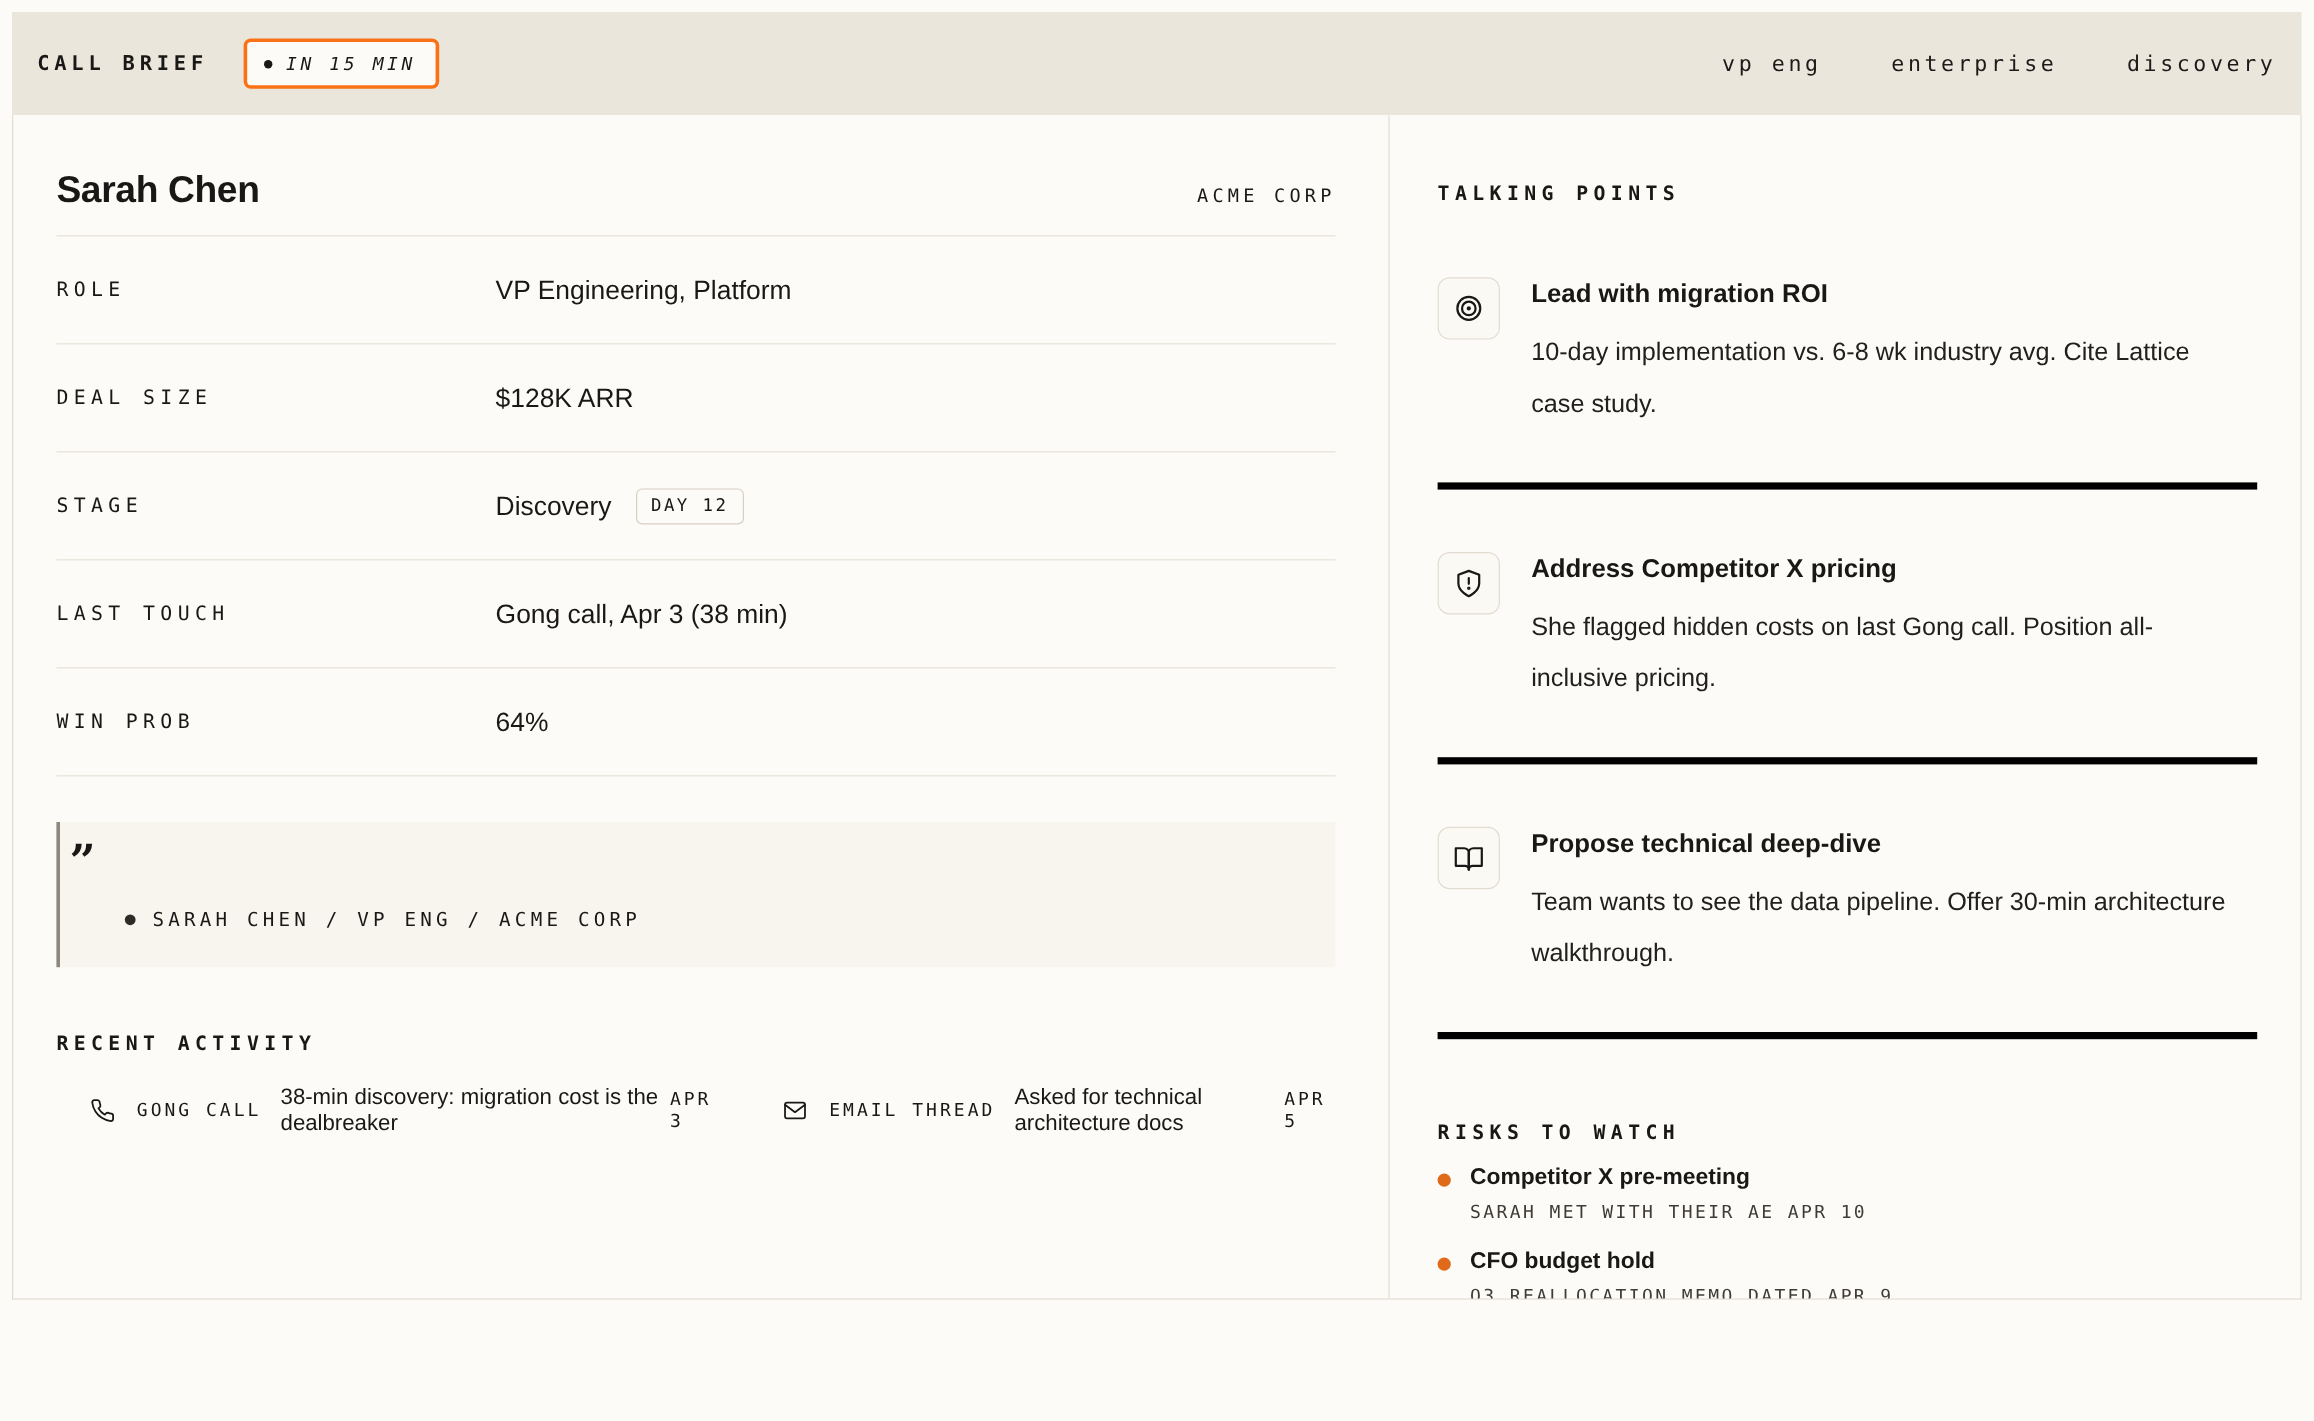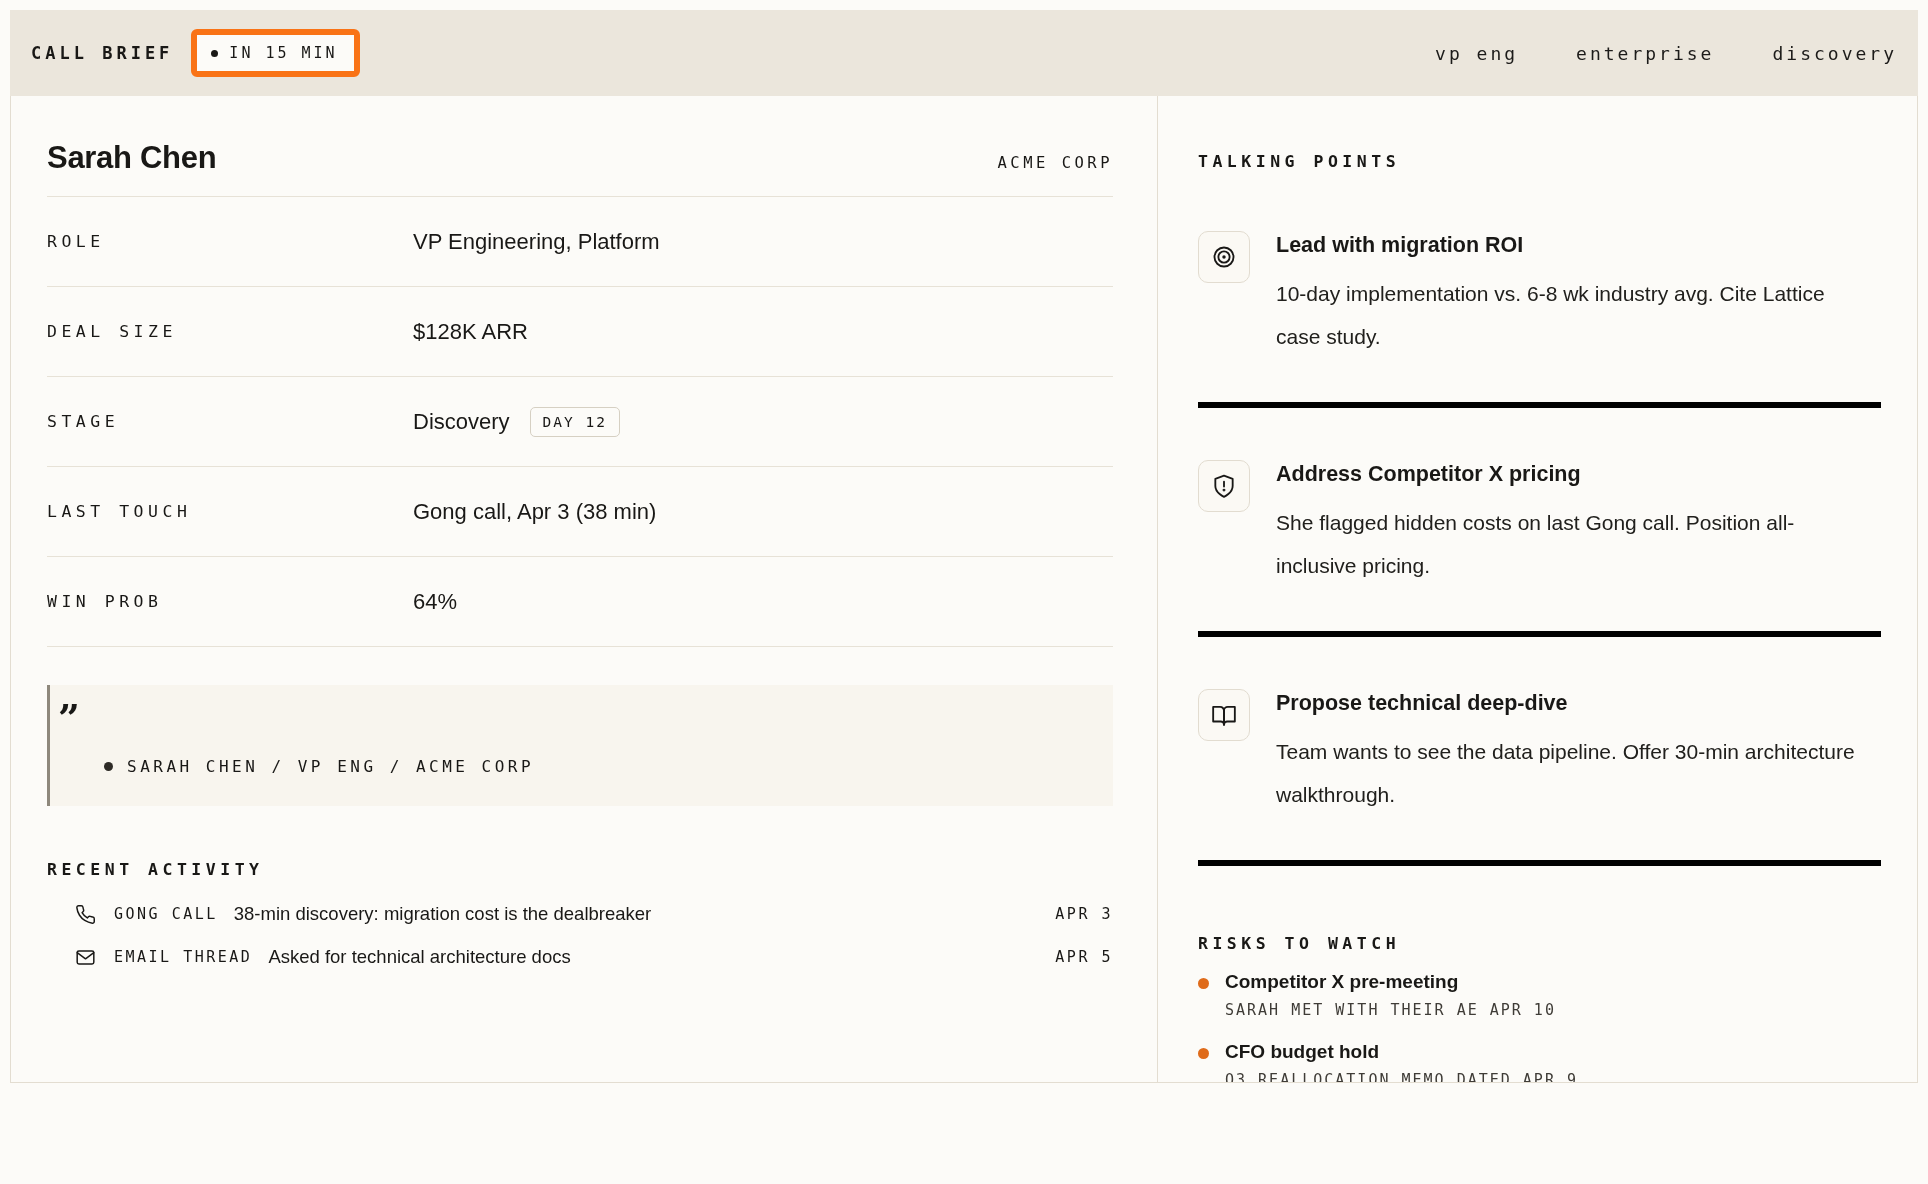--- a/index.html
+++ b/index.html
@@ -14,24 +14,24 @@
   
   .header-bar {
     margin:10px 10px 0; height:86px; background:#ebe6dc;
     display:flex; align-items:center; padding:0 21px;
   }
   .brief-title {
     font-family:"DejaVu Sans Mono", monospace; font-weight:bold;
     font-size:17px; letter-spacing:4px;
   }
   .countdown-badge {
-    margin-left:18px; background:#fcfbf8; border:6px solid #f97316;
+    margin-left:30px; background:#fcfbf8; border:3px solid #f97316;
     border-radius:6px; padding:9px 16px 9px 14px;
     display:flex; align-items:center; gap:11px;
-    font-family:"DejaVu Sans Mono", monospace; font-size:15px; letter-spacing:3px;
+    font-family:"DejaVu Sans Mono", monospace; font-size:15px; letter-spacing:3px;font-style:italic;
   }
   .countdown-dot { width:7px; height:7px; border-radius:50%; background:#191816; }
   .header-tags { margin-left:auto; display:flex; gap:58px;justify-content:flex-end; }
   .header-tag {
     font-family:"DejaVu Sans Mono", monospace; font-size:18px; letter-spacing:3px;
     color:#1c1b19; cursor:pointer;
   }
 
   
   .card {
@@ -87,21 +87,21 @@
     font-family:"DejaVu Sans Mono", monospace; font-size:16px; letter-spacing:3.5px;
   }
   .attrib-dot { width:9px; height:9px; border-radius:50%; background:#2e2b26; flex:0 0 auto; }
 
   
   .activity-section { margin-top:54px; }
   .section-heading {
     font-family:"DejaVu Sans Mono", monospace; font-weight:bold;
     font-size:16.5px; letter-spacing:4.5px;
   }
-  .activity-rows { margin-top:24px; display:flex; flex-direction:column; gap:21px; }
+  .activity-rows { margin-top:24px; display:flex; flex-direction:row; gap:21px; }
   .activity-row { display:flex; align-items:center; padding-left:28px; cursor:pointer; }
   .activity-row svg { width:21px; height:21px; margin-right:18px; flex:0 0 auto; }
   .activity-type {
     font-family:"DejaVu Sans Mono", monospace; font-size:15px; letter-spacing:2.5px;
     margin-right:16px; white-space:nowrap;
   }
   .activity-text { font-size:18.5px; }
   .activity-date {
     margin-left:auto; font-family:"DejaVu Sans Mono", monospace;
     font-size:15px; letter-spacing:2.5px;

